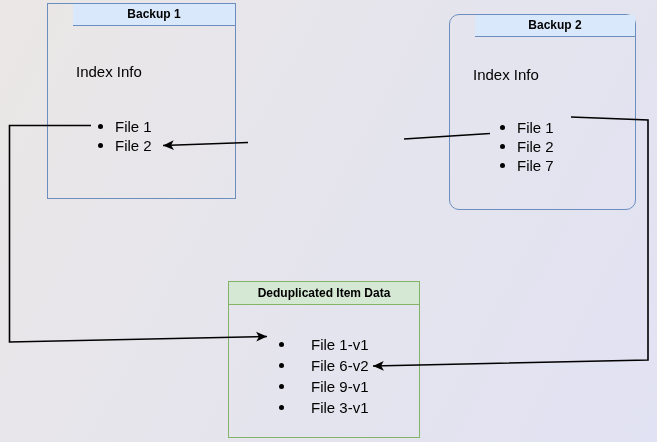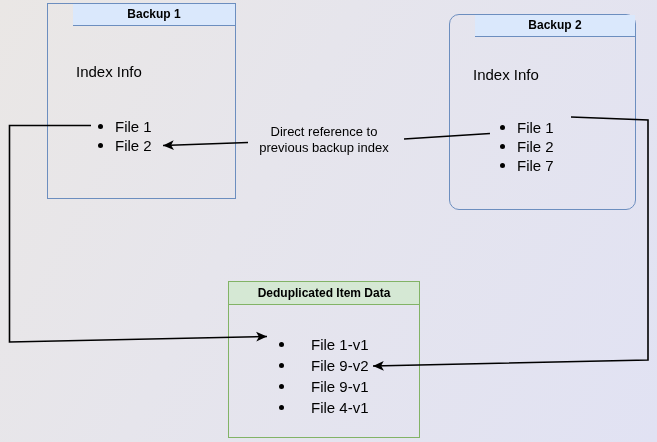--- a/index.html
+++ b/index.html
@@ -85,43 +85,39 @@
 
   <div class="box green" id="dedup">
     <div class="box-header">Deduplicated Item Data</div>
     <ul class="file-list">
       <li>
           <span class="dot"></span>
           <span>File 1-v1</span>
         </li>
       <li>
           <span class="dot"></span>
-          <span>File 9-v2</span>
+          <span>File 6-v2</span>
         </li>
       <li>
           <span class="dot"></span>
           <span>File 9-v1</span>
         </li>
       <li>
           <span class="dot"></span>
-          <span>File 4-v1</span>
+          <span>File 3-v1</span>
         </li>
     </ul>
   </div>
 
   <svg class="edges" width="657" height="442" viewBox="0 0 657 442">
     <defs>
       <marker id="ah" viewBox="0 0 12 12" refX="11" refY="6" markerWidth="13" markerHeight="13" markerUnits="userSpaceOnUse" orient="auto">
         <path d="M1,1.5 L11,6 L1,10.5 L3.5,6 Z" fill="#000"></path>
       </marker>
     </defs>
     <path d="M91,125.5 L9.5,125.5 L9.5,342 L267,336.5" fill="none" stroke="#000" stroke-width="1.6" marker-end="url(#ah)"></path>
     <path d="M571,117 L648,120 L648,360 L373,366" fill="none" stroke="#000" stroke-width="1.6" marker-end="url(#ah)"></path>
     <path d="M490,133.5 L404,139" fill="none" stroke="#000" stroke-width="1.6"></path>
     <path d="M248,142.5 L163,145.5" fill="none" stroke="#000" stroke-width="1.6" marker-end="url(#ah)"></path>
   </svg>
 
-  <div class="edge-label">
-    <div>Direct reference to</div>
-    <div>previous backup index</div>
-  </div>
 
 </div>
 
 </body></html>

